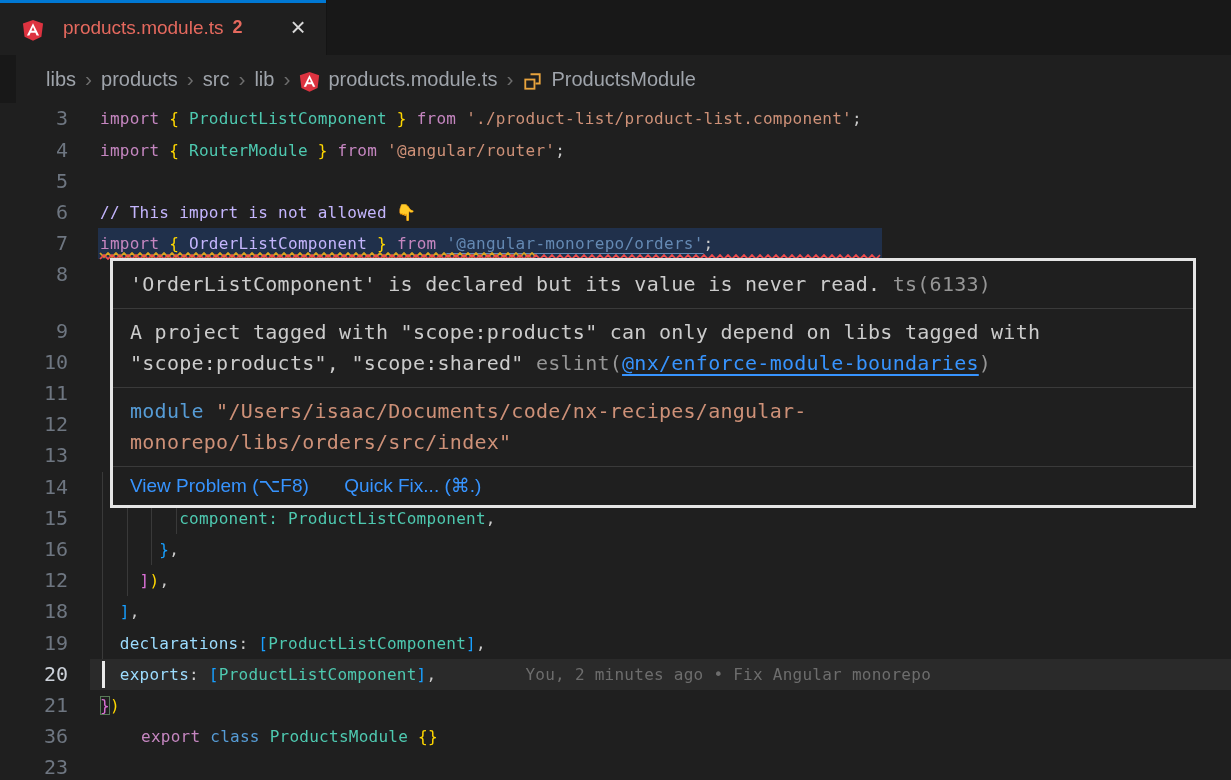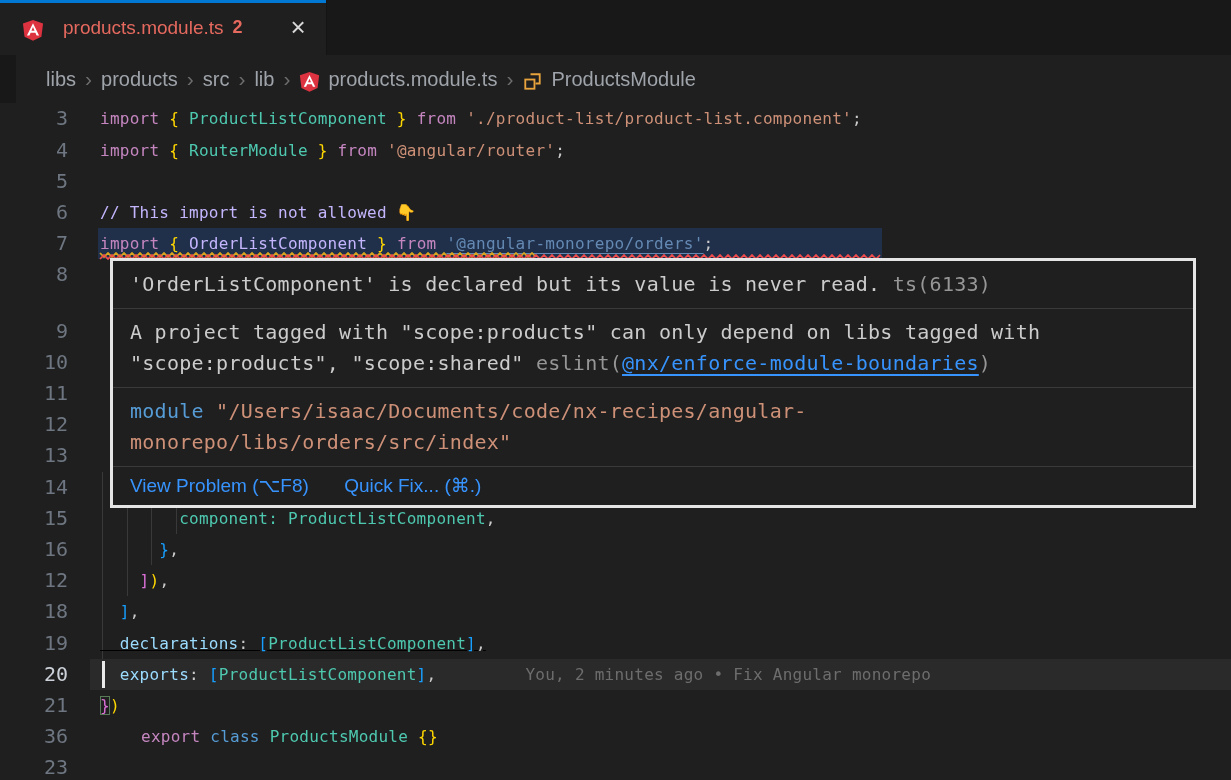--- a/index.html
+++ b/index.html
@@ -164,21 +164,21 @@
     <div class="code-line" style="top: 431px;"><span class="tk-pl">      </span><span class="tk-b3">}</span><span class="tk-pl">,</span></div>
     <div class="ln" style="top: 462.2px;">12</div>
     <div class="guide" style="left: 102px; top: 462.2px;"></div>
     <div class="guide" style="left: 126.6px; top: 462.2px;"></div>
     <div class="code-line" style="top: 462.2px;"><span class="tk-pl">    </span><span class="tk-b2">]</span><span class="tk-b1">)</span><span class="tk-pl">,</span></div>
     <div class="ln" style="top: 493.4px;">18</div>
     <div class="guide" style="left: 102px; top: 493.4px;"></div>
     <div class="code-line" style="top: 493.4px;"><span class="tk-pl">  </span><span class="tk-b3">]</span><span class="tk-pl">,</span></div>
     <div class="ln" style="top: 524.6px;">19</div>
     <div class="guide" style="left: 102px; top: 524.6px;"></div>
-    <div class="code-line" style="top: 524.6px; text-decoration: underline;"><span class="tk-pl">  </span><span class="tk-var">declarations</span><span class="tk-pl">: </span><span class="tk-b3">[</span><span class="tk-type">ProductListComponent</span><span class="tk-b3">]</span><span class="tk-pl">,</span></div>
+    <div class="code-line" style="top: 524.6px;"><span class="tk-pl">  </span><span class="tk-var">declarations</span><span class="tk-pl">: </span><span class="tk-b3">[</span><span class="tk-type">ProductListComponent</span><span class="tk-b3">]</span><span class="tk-pl">,</span></div>
     <div class="ln active" style="top: 555.8px;">20</div>
     <div class="code-line" style="top: 555.8px;"><span class="tk-pl">  </span><span class="tk-var">exports</span><span class="tk-pl">: </span><span class="tk-b3">[</span><span class="tk-type">ProductListComponent</span><span class="tk-b3">]</span><span class="tk-pl">,</span><span class="blame">You, 2 minutes ago • Fix Angular monorepo</span></div>
     <div class="ln" style="top: 587px;">21</div>
     <div class="code-line" style="top: 587px;"><span class="tk-b2 tk-boxed">}</span><span class="tk-b1">)</span></div>
     <div class="ln" style="top: 618.2px;">36</div>
     <div class="code-line" style="top: 618.2px; margin-left: 41px;"><span class="tk-kw">export</span><span class="tk-pl"> </span><span class="tk-kw2">class</span><span class="tk-pl"> </span><span class="tk-type">ProductsModule</span><span class="tk-pl"> </span><span class="tk-b1">{}</span></div>
     <div class="ln" style="top: 649.4px;">23</div>
     <div class="code-line" style="top: 649.4px;"></div>
     <div class="caret" style="top: 557.8px; left: 102px;"></div>
     <svg class="sq" width="436" height="6" style="left: 100px; top: 148.7px;">

